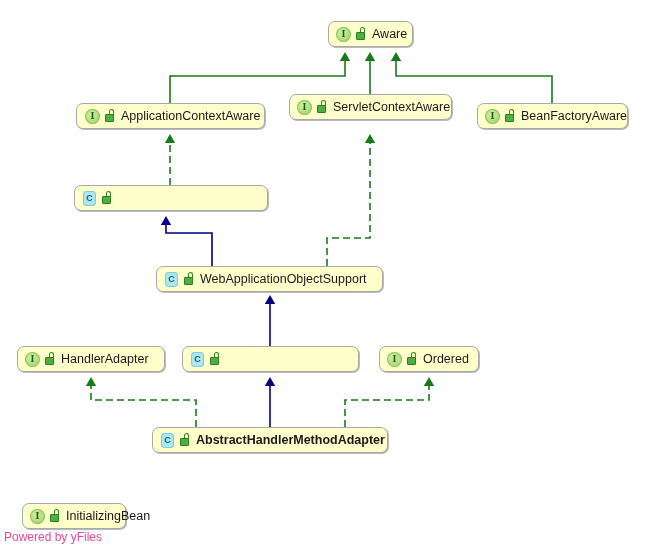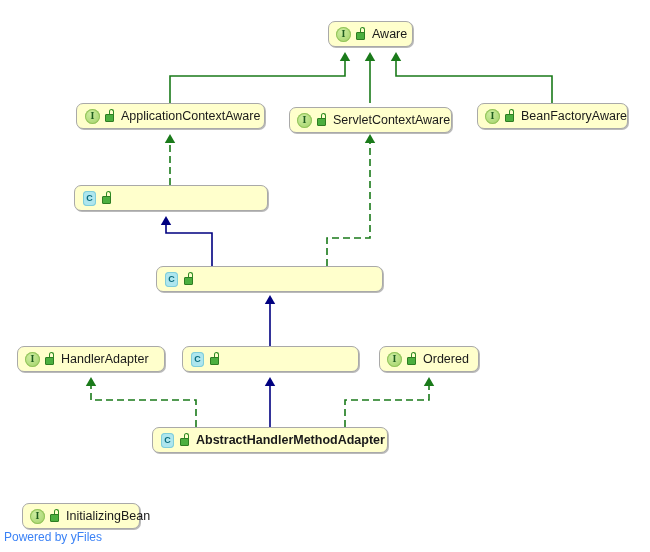--- a/index.html
+++ b/index.html
@@ -119,21 +119,21 @@
   }
   .node .label {
     font-size: 12.5px;
     color: #1a1a1a;
     line-height: 1;
   }
   .watermark {
     position: absolute;
     font-family: "Liberation Sans", sans-serif;
     font-size: 12px;
-    color: #3b82f6;
+    color: #ec4899;
     white-space: nowrap;
   }
 </style>
 </head>
 <body>
 
 <div id="diagram">
 
   <svg id="edge-layer" width="650" height="552" viewBox="0 0 650 552">
       <path d="M170 103 L170 76 L345 76 L345 61" fill="none" stroke="#1a7a1a" stroke-width="1.6"></path>
@@ -168,21 +168,21 @@
         <span class="label">Aware</span>
       </div>
       <div class="node" style="left: 76px; top: 103px; width: 189px; padding-left: 8px;">
         <span class="badge iface"></span>
         <span class="lock">
           <span class="shackle"></span>
           <span class="body"></span>
         </span>
         <span class="label">ApplicationContextAware</span>
       </div>
-      <div class="node" style="left: 289px; top: 107px; width: 163px;">
+      <div class="node" style="left: 289px; top: 94px; width: 163px;">
         <span class="badge iface"></span>
         <span class="lock">
           <span class="shackle"></span>
           <span class="body"></span>
         </span>
         <span class="label">ServletContextAware</span>
       </div>
       <div class="node" style="left: 477px; top: 103px; width: 151px;">
         <span class="badge iface"></span>
         <span class="lock">
@@ -197,20 +197,21 @@
           <span class="shackle"></span>
           <span class="body"></span>
         </span>
       </div>
       <div class="node" style="left: 156px; top: 266px; width: 227px;">
         <span class="badge klass"></span>
         <span class="lock">
           <span class="shackle"></span>
           <span class="body"></span>
         </span>
+        <span class="label">WebApplicationObjectSupport</span>
       </div>
       <div class="node" style="left: 17px; top: 346px; width: 148px;">
         <span class="badge iface"></span>
         <span class="lock">
           <span class="shackle"></span>
           <span class="body"></span>
         </span>
         <span class="label">HandlerAdapter</span>
       </div>
       <div class="node" style="left: 182px; top: 346px; width: 177px;">
@@ -229,21 +230,21 @@
         <span class="label">Ordered</span>
       </div>
       <div class="node" style="left: 152px; top: 427px; width: 236px; font-weight: bold;">
         <span class="badge klass"></span>
         <span class="lock">
           <span class="shackle"></span>
           <span class="body"></span>
         </span>
         <span class="label">AbstractHandlerMethodAdapter</span>
       </div>
-      <div class="node" style="left: 22px; top: 503px; width: 118px;">
+      <div class="node" style="left: 22px; top: 503px; width: 104px;">
         <span class="badge iface"></span>
         <span class="lock">
           <span class="shackle"></span>
           <span class="body"></span>
         </span>
         <span class="label">InitializingBean</span>
       </div>
     </div>
 
   <div class="watermark" style="left: 4px; top: 530px;">Powered by yFiles</div>

